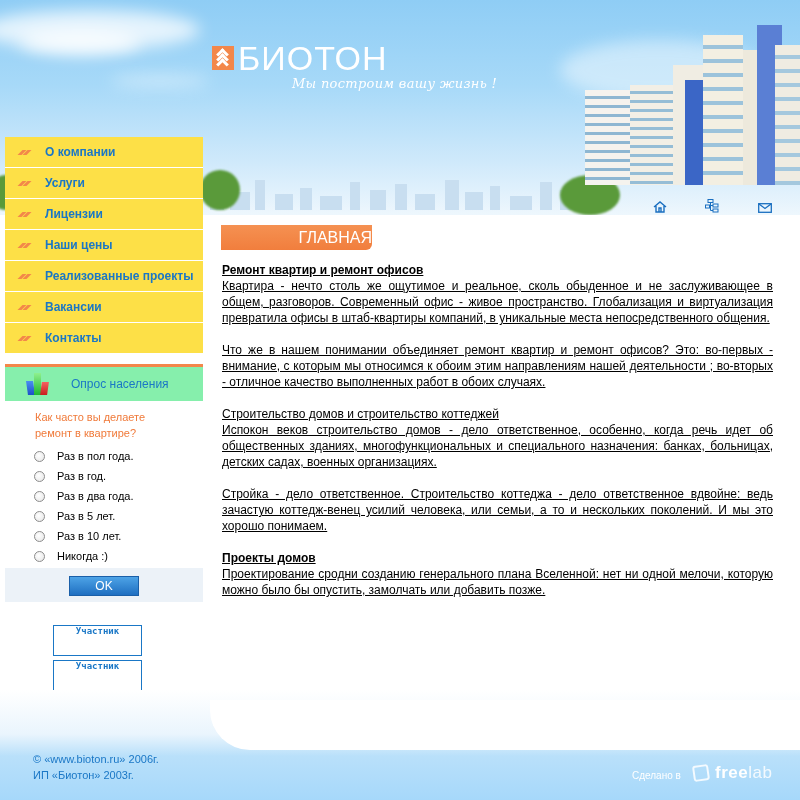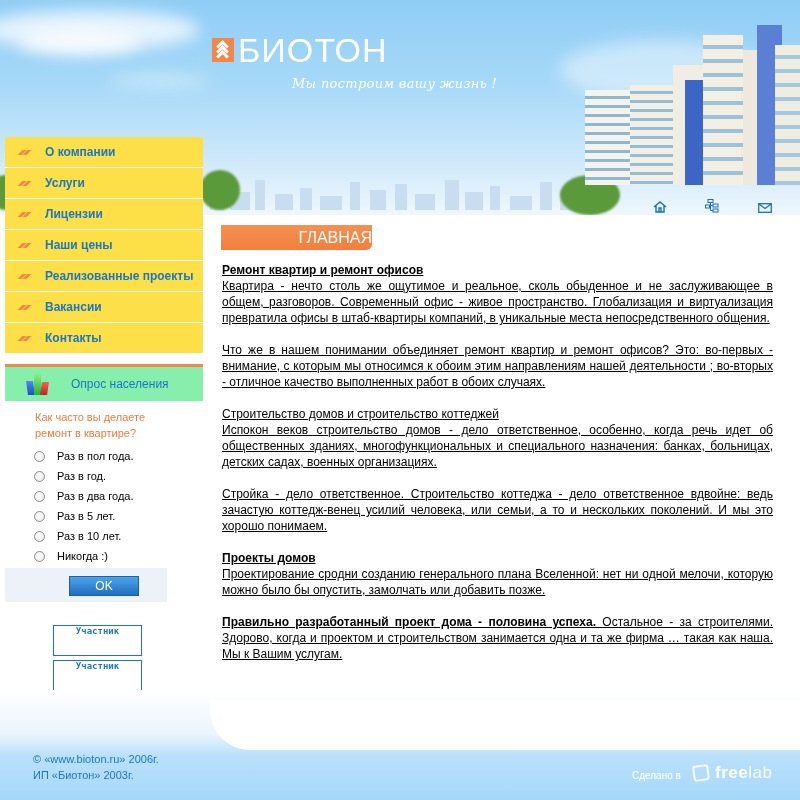--- a/index.html
+++ b/index.html
@@ -14,21 +14,21 @@
     position: absolute; left: 0; top: 0; width: 800px; height: 215px;
     background: linear-gradient(180deg, #8fcdf5 0%, #a7d9f8 40%, #cfe9fb 75%, #eef7fd 100%);
     overflow: hidden;
   }
   .cloud { position: absolute; border-radius: 50%; background: rgba(255,255,255,0.75); filter: blur(8px); }
   .skyline { position: absolute; left: 200px; top: 165px; width: 420px; height: 45px; }
   .skyline span { position: absolute; bottom: 0; background: #c8def0; }
   .trees { position: absolute; border-radius: 50%; background: #5a9a3a; filter: blur(1px); }
   .buildings { position: absolute; left: 585px; top: 15px; width: 215px; height: 170px; }
   .bld { position: absolute; bottom: 0; }
-  .logo { position: absolute; left: 212px; top: 36px; display: flex; align-items: center; }
+  .logo { position: absolute; left: 212px; top: 44px; display: flex; align-items: center; }
   .logo-mark {
     width: 22px; height: 24px; background: #f3874a; position: relative; margin-right: 4px;
   }
   .logo-mark i {
     position: absolute; left: 4px; width: 14px; height: 6px;
     border-left: 3px solid #fff; border-top: 3px solid #fff; transform: rotate(45deg);
     width: 9px; height: 9px; left: 6px;
   }
   .logo-text { font-size: 34px; color: #ffffff; letter-spacing: 1px; font-weight: normal; line-height: 28px; }
   .slogan {
@@ -53,21 +53,21 @@
   .poll-chart span { position: absolute; bottom: 0; }
   .poll-title { font-size: 12px; color: #1a77c6; }
   .poll-question { font-size: 11px; color: #f07a3a; padding: 8px 0 0 30px; line-height: 16px; }
   .poll-options { padding: 5px 0 0 29px; }
   .poll-opt { display: flex; align-items: center; height: 20px; cursor: pointer; }
   .radio {
     width: 11px; height: 11px; border-radius: 50%; border: 1px solid #8c8c8c;
     background: radial-gradient(circle at 40% 40%, #ffffff 0%, #e4e4e4 100%); margin-right: 12px;
   }
   .poll-opt-label { font-size: 11px; color: #000; }
-  .poll-foot { position: absolute; left: 0; bottom: 0; width: 162px; height: 34px; background: #ecf2f8; }
+  .poll-foot { position: absolute; left: 0; bottom: 0; width: 198px; height: 34px; background: #ecf2f8; }
   .ok-btn {
     position: absolute; left: 64px; top: 8px; width: 70px; height: 20px;
     background: linear-gradient(180deg, #4da3e6 0%, #1f6fc1 100%);
     border: 1px solid #1a5fa8; color: #fff; font-size: 12px; text-align: center; line-height: 18px; cursor: pointer;
   }
   .rambler { position: absolute; left: 53px; width: 89px; height: 31px; border: 1px solid #1a77c6; background: #fff; cursor: pointer; }
   .rambler div { height: 10px; line-height: 10px; font-size: 9px; font-weight: bold; text-align: center; font-family: "DejaVu Sans Mono", monospace; }
   .rambler .r1 { color: #1a77c6; }
   .rambler .r2 { background: #0369a1; color: #fff; margin-top: 26px; }
   .rambler .r3 { color: #1a77c6; letter-spacing: 1px; }
@@ -292,23 +292,20 @@
     <span style="display:block;">Строительство домов и строительство коттеджей</span>
     <span>Испокон веков строительство домов - дело ответственное, особенно, когда речь идет об общественных зданиях, многофункциональных и специального назначения: банках, больницах, детских садах, военных организациях.</span>
   </p>
   <p>
     <span>Стройка - дело ответственное. Строительство коттеджа - дело ответственное вдвойне: ведь зачастую коттедж-венец усилий человека, или семьи, а то и нескольких поколений. И мы это хорошо понимаем.</span>
   </p>
   <p>
     <span class="h">Проекты домов</span>
     <span>Проектирование сродни созданию генерального плана Вселенной: нет ни одной мелочи, которую можно было бы опустить, замолчать или добавить позже.</span>
   </p>
-  <p>
-    <span class="b">Правильно разработанный проект дома - половина успеха.</span><span> Остальное - за строителями. Здорово, когда и проектом и строительством занимается одна и та же фирма … такая как наша. Мы к Вашим услугам.</span>
-  </p>
 </main>
 
 <div class="footer-bg"></div>
 <div class="footer-wave"></div>
 <footer>
   <div class="copy">
     <div>© «www.bioton.ru» 2006г.</div>
     <div>ИП «Биотон» 2003г.</div>
   </div>
   <div class="made">Сделано в</div>

